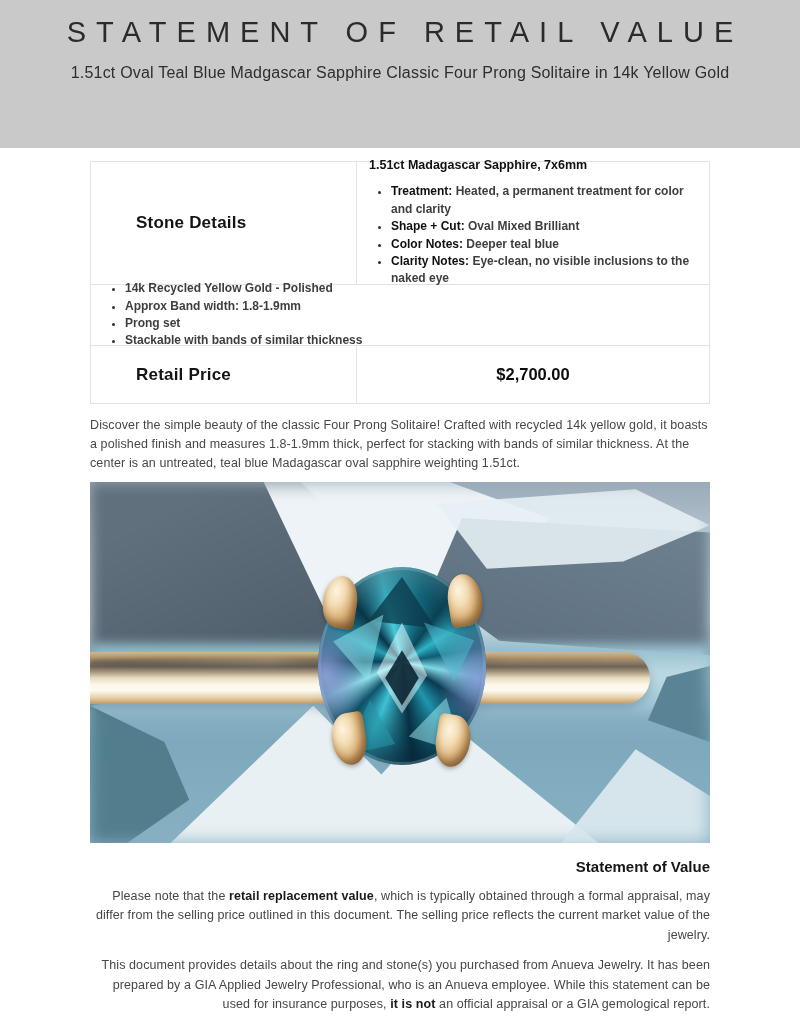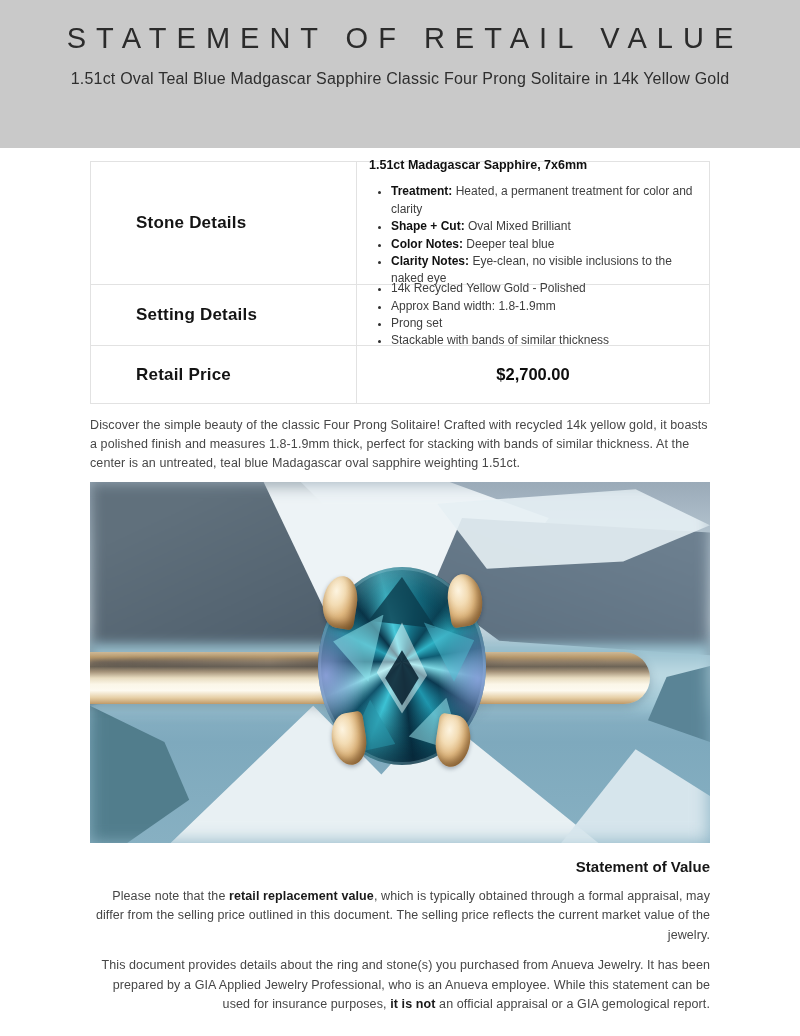--- a/index.html
+++ b/index.html
@@ -5,21 +5,21 @@
   * { box-sizing: border-box; }
   html, body { margin:0; padding:0; }
   body {
     width: 800px; height: 1036px; overflow: hidden;
     background: #ffffff;
     font-family: "Liberation Sans", "DejaVu Sans", sans-serif;
     -webkit-font-smoothing: antialiased;
   }
   
   .masthead {
-    height: 148px; background: #c9c9c9; text-align: center; padding-top: 22px;
+    height: 148px; background: #c9c9c9; text-align: center; padding-top: 16px;
   }
   .masthead h1 {
     margin: 0; font-size: 29px; font-weight: 400; color: #2b2b2b;
     letter-spacing: 10px; text-indent: 10px;
   }
   .masthead .subtitle {
     margin: 13px auto 0; width: 660px; font-size: 16px; font-weight: 400;
     color: #2e2e2e; line-height: 1.38; letter-spacing: .2px;
   }
   
@@ -35,21 +35,21 @@
   }
   .r1 { height: 122px; }
   .r2 { height: 61px; }
   .r3 { height: 58px; text-align: center; }
   .value-cell {
     flex: 1; display: flex; flex-direction: column; justify-content: center;
     padding: 8px 14px 8px 12px;
   }
   .cell-heading { margin: 0 0 11px; font-size: 12.5px; font-weight: 700; color: #101010; }
   .value-cell ul { margin: 0; padding-left: 22px; }
-  .value-cell li { font-size: 12px; color: #3e3e3e; line-height: 1.45; }
+  .value-cell li { font-size: 12px; color: #3e3e3e; line-height: 1.45; font-weight: bold; }
   .value-cell li::marker { color: #2e2e2e; font-size: 11px; }
   .value-cell li b { color: #101010; }
   .price-cell {
     flex: 1; display: flex; align-items: center; justify-content: center;
     font-size: 16.5px; font-weight: 700; color: #0d0d0d;
   }
   
   .description {
     margin: 12px 0 0; font-size: 12.5px; color: #474747; line-height: 1.52;
     letter-spacing: .1px;
@@ -201,23 +201,20 @@
           <p class="cell-heading">1.51ct Madagascar Sapphire, 7x6mm</p>
           <ul>
             <li><b>Treatment:</b> <span>Heated, a permanent treatment for color and clarity</span></li>
             <li><b>Shape + Cut:</b> <span>Oval Mixed Brilliant</span></li>
             <li><b>Color Notes:</b> <span>Deeper teal blue</span></li>
             <li><b>Clarity Notes:</b> <span>Eye-clean, no visible inclusions to the naked eye</span></li>
           </ul>
         </div>
       </div>
       <div class="trow r2">
-        <div class="label-cell">
-          <span>Setting Details</span>
-        </div>
         <div class="value-cell">
           <ul>
             <li>14k Recycled Yellow Gold - Polished</li>
             <li>Approx Band width: 1.8-1.9mm</li>
             <li>Prong set</li>
             <li>Stackable with bands of similar thickness</li>
           </ul>
         </div>
       </div>
       <div class="trow r3">

